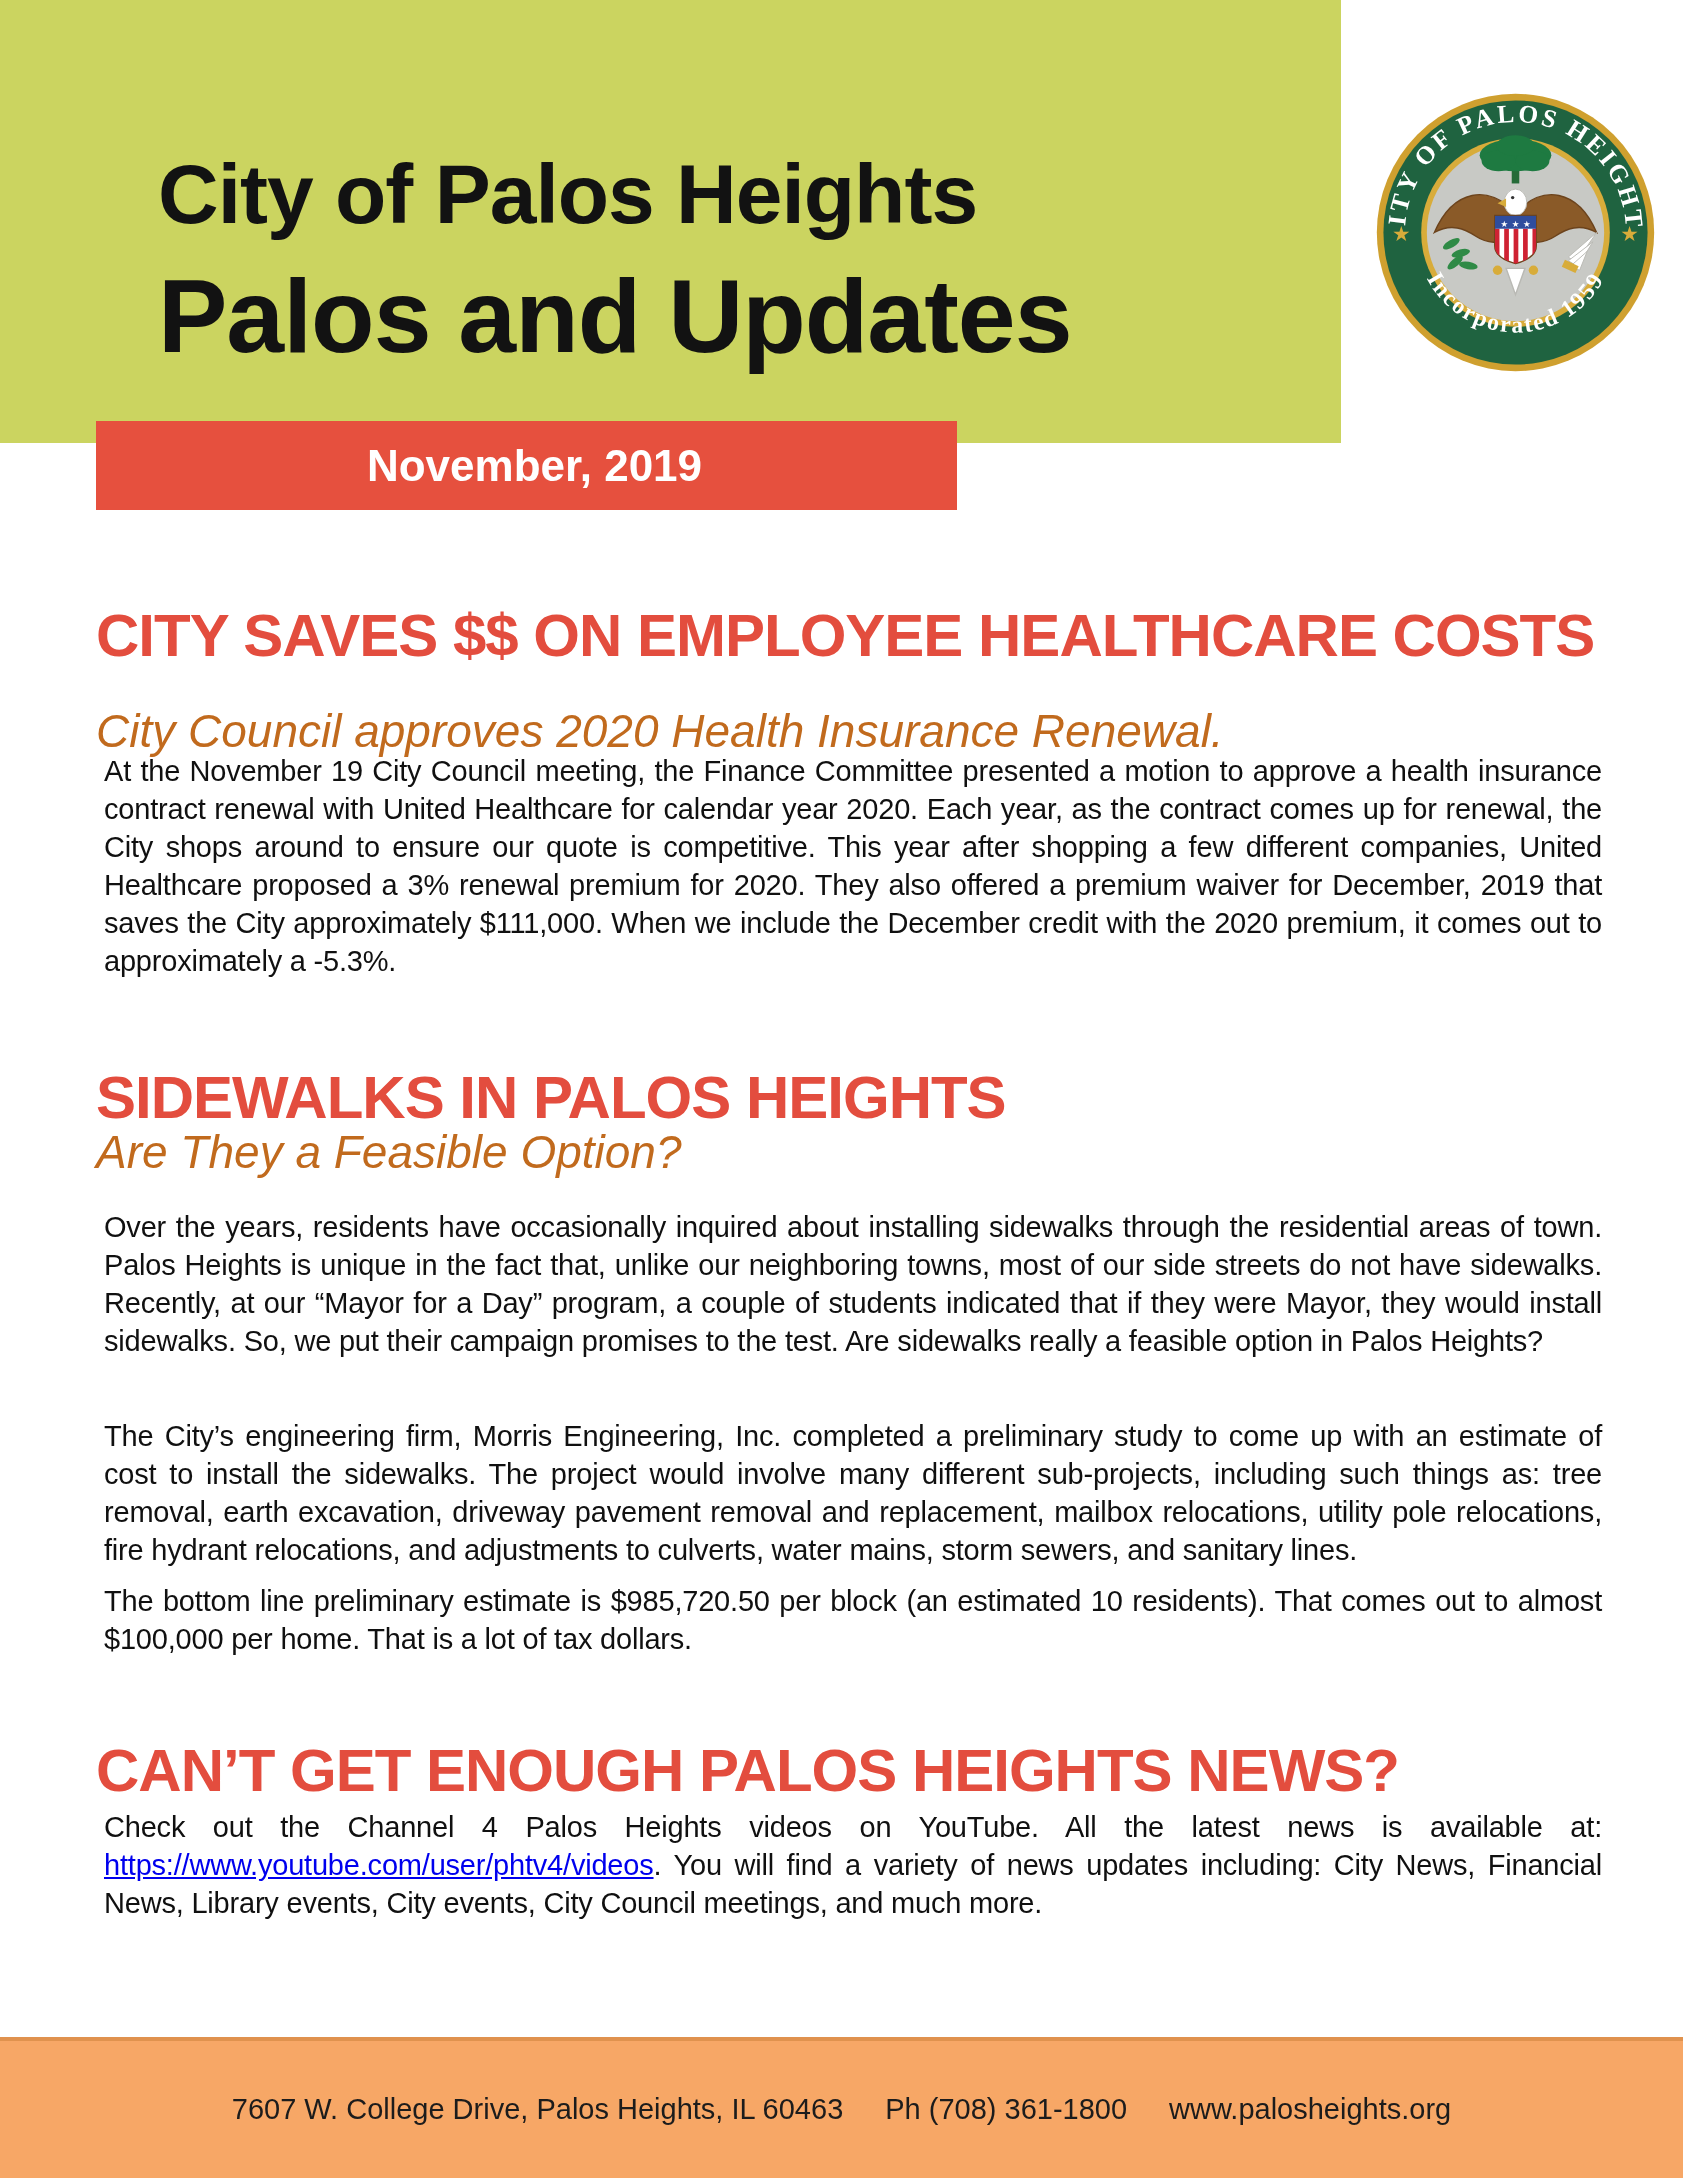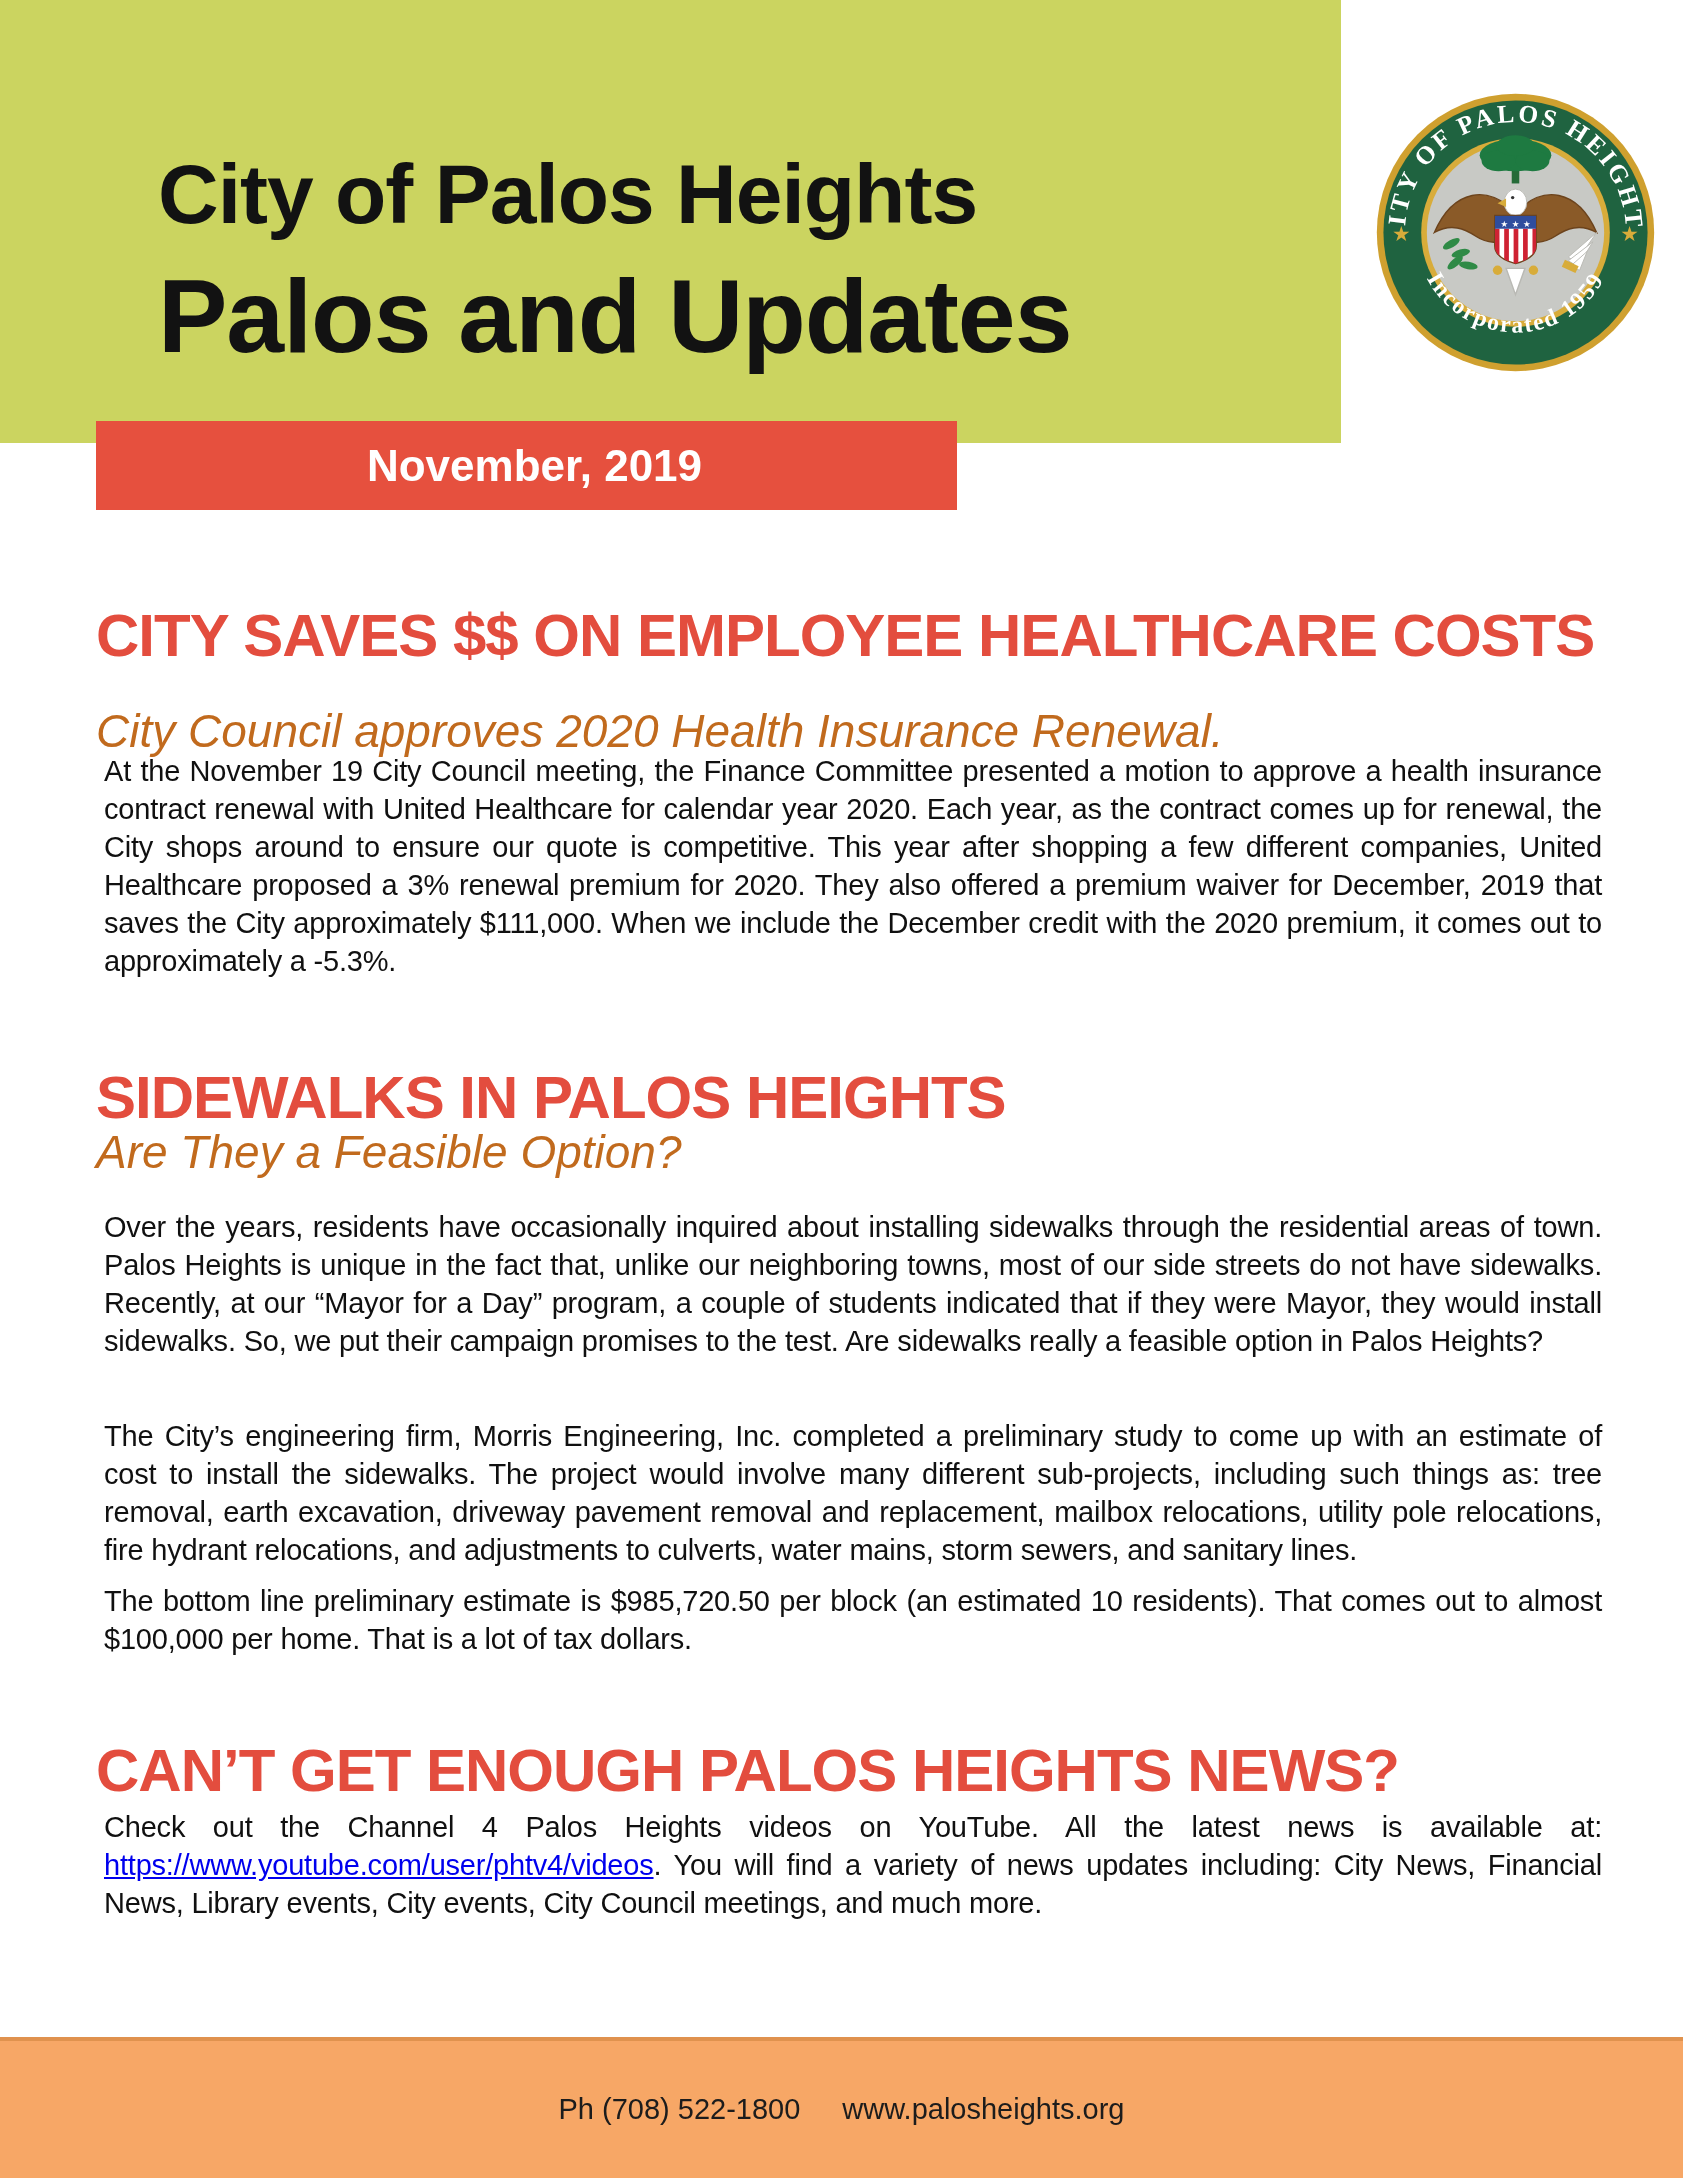--- a/index.html
+++ b/index.html
@@ -139,16 +139,17 @@
 <h1 class="h-red" style="top:1063px;">SIDEWALKS IN PALOS HEIGHTS</h1>
 <h2 class="h-sub" style="top:1125px;">Are They a Feasible Option?</h2>
 <p class="para" style="top:1200px;">Over the years, residents have occasionally inquired about installing sidewalks through the residential areas of town. Palos Heights is unique in the fact that, unlike our neighboring towns, most of our side streets do not have sidewalks. Recently, at our “Mayor for a Day” program, a couple of students indicated that if they were Mayor, they would install sidewalks. So, we put their campaign promises to the test. Are sidewalks really a feasible option in Palos Heights?</p>
 <p class="para" style="top:1409px;">The City’s engineering firm, Morris Engineering, Inc. completed a preliminary study to come up with an estimate of cost to install the sidewalks. The project would involve many different sub-projects, including such things as: tree removal, earth excavation, driveway pavement removal and replacement, mailbox relocations, utility pole relocations, fire hydrant relocations, and adjustments to culverts, water mains, storm sewers, and sanitary lines.</p>
 <p class="para" style="top:1574px;">The bottom line preliminary estimate is $985,720.50 per block (an estimated 10 residents). That comes out to almost $100,000 per home. That is a lot of tax dollars.</p>
 
 <h1 class="h-red" style="top:1736px;">CAN’T GET ENOUGH PALOS HEIGHTS NEWS?</h1>
 <p class="para" style="top:1800px;"><span>Check out the Channel 4 Palos Heights videos on YouTube. All the latest news is available at: </span><a href="#">https://www.youtube.com/user/phtv4/videos</a><span>. You will find a variety of news updates including:  City News, Financial News, Library events, City events, City Council meetings, and much more.</span></p>
 
 <div class="footer-bar">
-  <span>Ph (708) 522-1800</span>
+  <span>7607 W. College Drive, Palos Heights, IL 60463</span>
+  <span>Ph (708) 361-1800</span>
   <span>www.palosheights.org</span>
 </div>
 
 
 </body></html>

